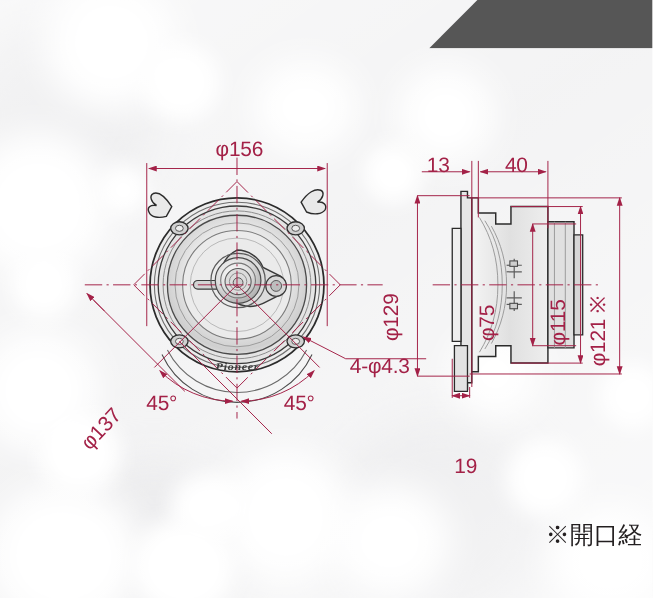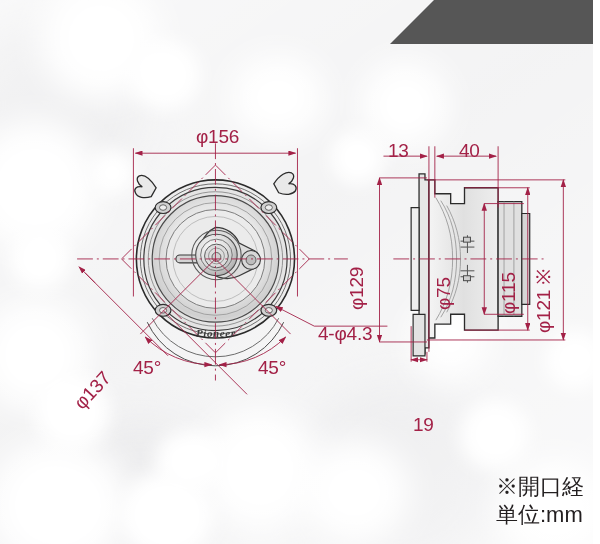--- a/index.html
+++ b/index.html
@@ -329,15 +329,14 @@
 
   <div class="dim rot90" style="left:368px; top:288px;">φ129</div>
 
   <div class="dim rot90" style="left:455px; top:288px;">φ75</div>
 
   <div class="dim rot90" style="left:520px; top:292px;">φ115</div>
 
   <div class="dim rot90" style="left:556px; top:307px;">φ121 ※</div>
 
   <div class="note" style="left:496px; top:472px;">※開口経</div>
-  <div class="note" style="left:496px; top:500px;">単位:mm</div>
 
 </div>
 
 </body></html>

